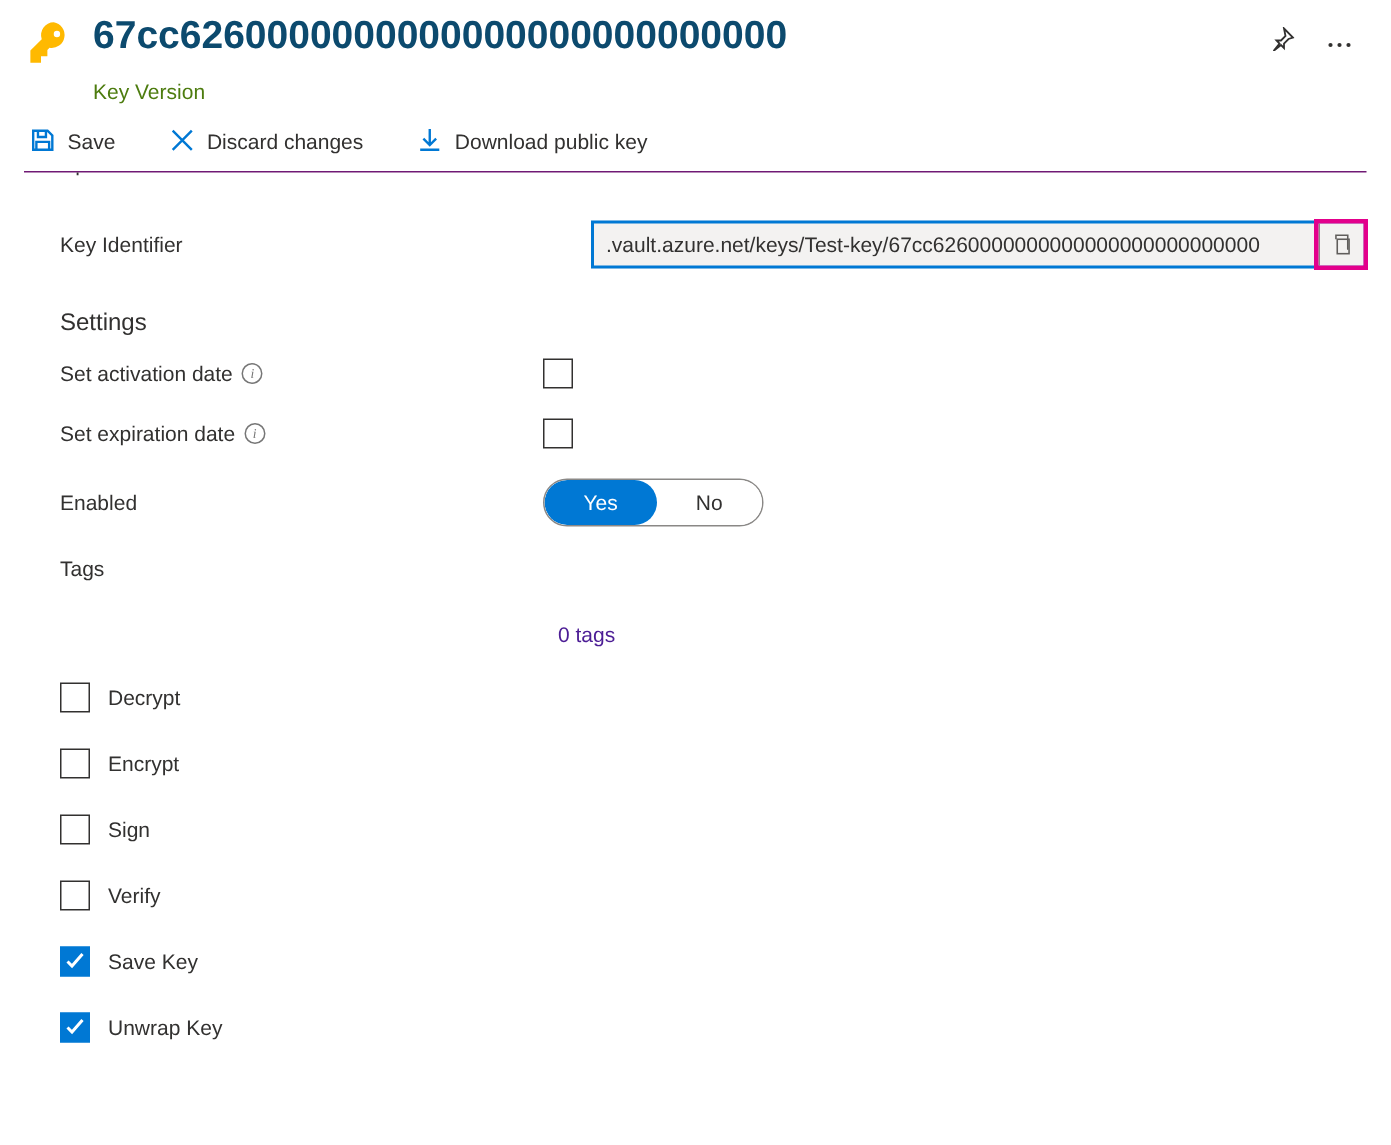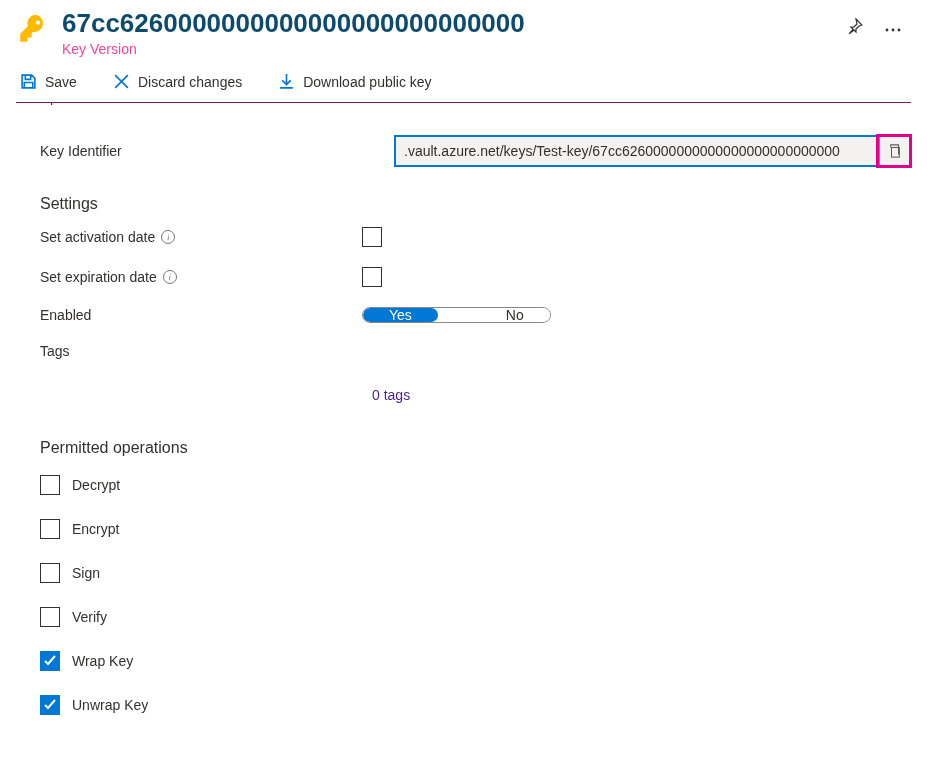--- a/index.html
+++ b/index.html
@@ -25,22 +25,22 @@
   }
   .title-block { flex: 1; }
   .title {
     font-size: 26px;
     font-weight: 600;
     line-height: 1.2;
     color: #0c4a6e;
   }
   .subtitle {
     font-size: 14px;
-    color: #ec4899;
-    margin-top: 2px;
+    color: #4d7c0f;
+    margin-top: 14px;
   }
   .header-actions {
     display: flex;
     gap: 18px;
     align-items: center;
     margin-top: 8px;
     margin-right: 8px;
   }
   .header-action-btn {
     background: none;
@@ -172,22 +172,21 @@
     border-color: #0078d4;
   }
   .chk.checked svg { display: block; }
   .chk svg { display: none; }
 
   .toggle {
     display: inline-flex;
     border: 1px solid #8a8886;
     border-radius: 20px;
     overflow: hidden;
-    height: 16px;
-    gap: 42px;
+    height: 32px;
   }
   .toggle-opt {
     padding: 0 26px;
     font-size: 14px;
     display: flex;
     align-items: center;
     cursor: pointer;
     color: #323130;
     border: none;
     background: #fff;
@@ -326,21 +325,20 @@
     </div>
   </div>
 
   <div class="row" style="align-items:flex-start;">
     <div class="label">Tags</div>
     <div class="control">
       <span class="link">0 tags</span>
     </div>
   </div>
 
-  <div class="section-heading" style="padding-top:26px;">Permitted operations</div>
 
   <div class="ops-list">
 
   <div class="op-row">
         <span class="chk" role="checkbox" aria-checked="false"></span>
         <span class="op-label">Decrypt</span>
       </div>
       <div class="op-row">
         <span class="chk" role="checkbox" aria-checked="false"></span>
         <span class="op-label">Encrypt</span>
@@ -352,21 +350,21 @@
       <div class="op-row">
         <span class="chk" role="checkbox" aria-checked="false"></span>
         <span class="op-label">Verify</span>
       </div>
       <div class="op-row">
         <span class="chk checked" role="checkbox" aria-checked="true">
           <svg width="12" height="12" viewBox="0 0 12 12">
             <path d="M1 6l3 3 7-8" fill="none" stroke="#fff" stroke-width="2"></path>
           </svg>
         </span>
-        <span class="op-label">Wrap Key</span>
+        <span class="op-label">Save Key</span>
       </div>
       <div class="op-row">
         <span class="chk checked" role="checkbox" aria-checked="true">
           <svg width="12" height="12" viewBox="0 0 12 12">
             <path d="M1 6l3 3 7-8" fill="none" stroke="#fff" stroke-width="2"></path>
           </svg>
         </span>
         <span class="op-label">Unwrap Key</span>
       </div>
     </div>

